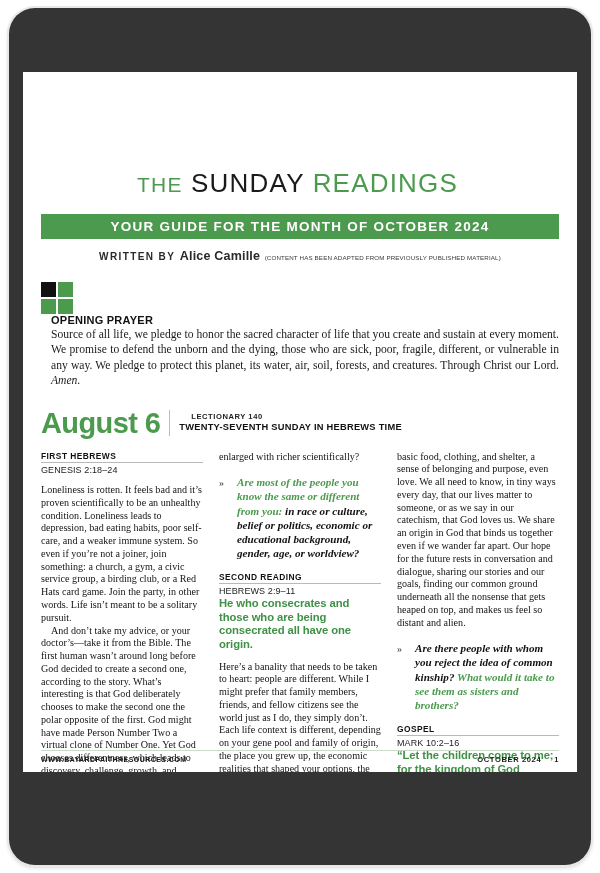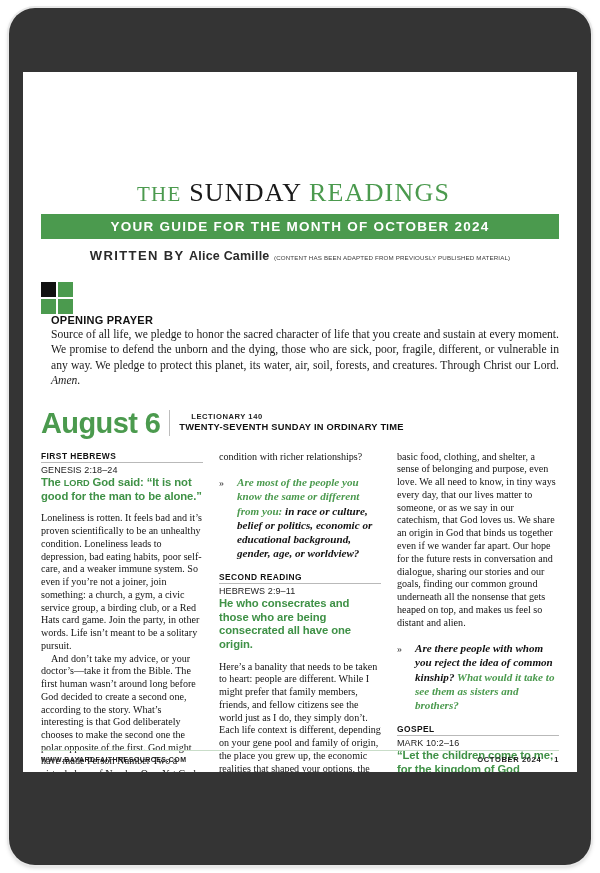--- a/index.html
+++ b/index.html
@@ -43,23 +43,23 @@
     font-size: 82px;
     line-height: 0.92;
     color: #4b9a4e;
     letter-spacing: -1px;
     text-align: left;
     padding-left: 46px;
     font-weight: 400;
   }
   .logo-sub {
     position: absolute;
-    left: 96px; top: 84px;
+    left: 96px; top: 74px;
     width: 356px;
-    font-family: Liberation Serif, serif;
+    font-family: Liberation Sans, sans-serif;
     font-size: 26px;
     letter-spacing: 1.2px;
     white-space: nowrap;
   }
   .logo-sub .g { color: #4b9a4e; }
   .logo-sub .k { color: #1a1a1a; }
   .logo-sub .small { font-size: 21px; }
 
   .banner {
     margin-top: 4px;
@@ -70,21 +70,21 @@
     font-weight: bold;
     letter-spacing: 1.25px;
     padding: 5px 0 5px 0;
   }
   .byline {
     text-align: center;
     margin-top: 7px;
     color: #2a2a2a;
     white-space: nowrap;
   }
-  .byline .lbl { font-size: 13px; letter-spacing: 1.4px; font-weight: 600; }
+  .byline .lbl { font-size: 10px; letter-spacing: 1.4px; font-weight: 600; }
   .byline .name { font-size: 12.5px; font-weight: bold; letter-spacing: .2px; }
   .byline .note { font-size: 6.2px; letter-spacing: .15px; color: #3a3a3a; }
 
   
   .prayer { display: flex; margin-top: 16px; flex-direction: column; }
   .prayer-mark {
     width: 34px; min-width: 34px; height: 32px;
     display: grid; grid-template-columns: 15px 15px; grid-template-rows: 15px 15px;
     gap: 2px; margin-top: 2px;
   }
@@ -210,40 +210,39 @@
             <div class="prayer-text"><span>Source of all life, we pledge to honor the sacred character of life that you create and sustain at every moment. We promise to defend the unborn and the dying, those who are sick, poor, fragile, different, or vulnerable in any way. We pledge to protect this planet, its water, air, soil, forests, and creatures. Through Christ our Lord. </span><span class="amen">Amen.</span></div>
           </div>
         </div>
 
         <div class="datehead">
           <div class="dateline">
             <div class="date-big">August 6</div>
             <div class="date-rule"></div>
             <div class="date-meta">
               <div class="lect">LECTIONARY 140</div>
-              <div class="sunday">TWENTY-SEVENTH SUNDAY IN ORDINARY TIME</div>
+              <div class="sunday">TWENTY-SEVENTH SUNDAY IN HEBREWS TIME</div>
             </div>
           </div>
         </div>
 
         <div class="cols">
 
           <div class="col">
             <div class="sec-head">FIRST HEBREWS</div>
             <div class="cite">GENESIS 2:18–24</div>
-            <div class="verse"><span>The </span><span class="sc">LORD</span><span> God said: “It is not good for the man to be alone.”</span></div>
             <div class="body">
               <p>Loneliness is rotten. It feels bad and it’s proven scientifically to be an unhealthy condition. Loneliness leads to depression, bad eating habits, poor self-care, and a weaker immune system. So even if you’re not a joiner, join something: a church, a gym, a civic service group, a birding club, or a Red Hats card game. Join the party, in other words. Life isn’t meant to be a solitary pursuit.</p>
               <p class="ind">And don’t take my advice, or your doctor’s—take it from the Bible. The first human wasn’t around long before God decided to create a second one, according to the story. What’s interesting is that God deliberately chooses to make the second one the polar opposite of the first. God might have made Person Number Two a virtual clone of Number One. Yet God chooses differentness, which leads to discovery, challenge, growth, and generosity. Why surround ourselves with clones and ditto-heads, when we can stretch and be</p>
             </div>
           </div>
 
           <div class="col">
             <div class="body" style="margin-top:0">
-              <p>condition with richer relationships?</p>
+              <p>enlarged with richer scientifically?</p>
             </div>
             <div class="qbox">
               <div class="qmark">»</div>
               <div class="qtext"><span class="gr">Are most of the people you know the same or different from you:</span><span> in race or culture, belief or politics, economic or educational background, gender, age, or worldview?</span></div>
             </div>
             <div style="height:8px"></div>
             <div class="sec-head">SECOND READING</div>
             <div class="cite">HEBREWS 2:9–11</div>
             <div class="verse">He who consecrates and those who are being consecrated all have one origin.</div>
             <div class="body">

